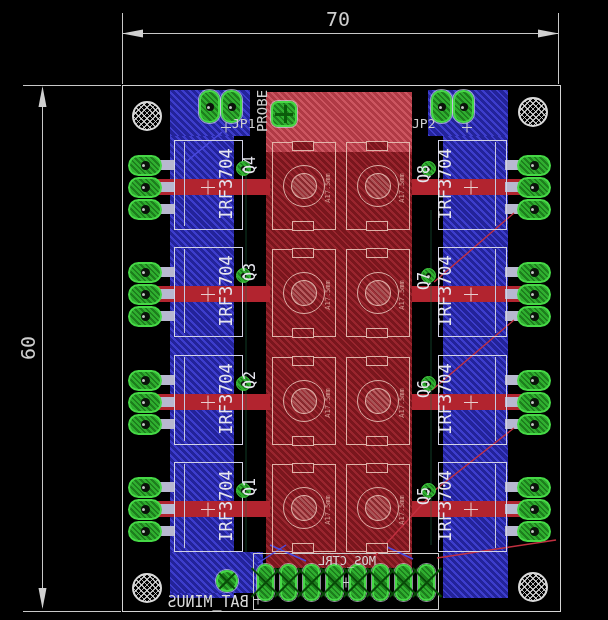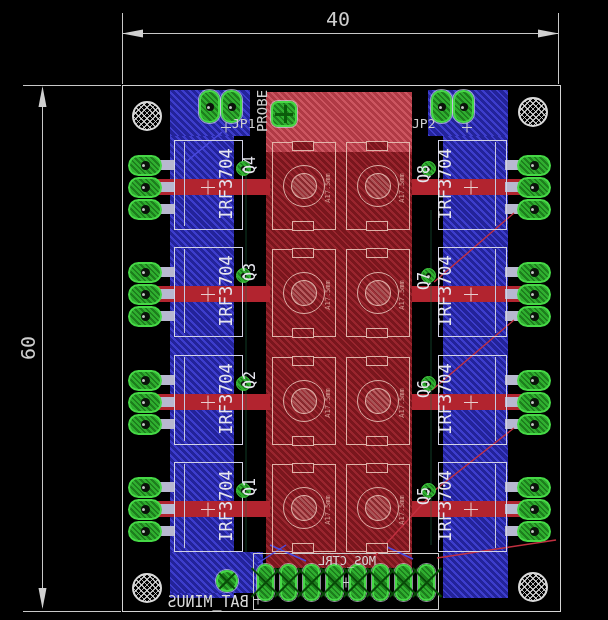--- a/index.html
+++ b/index.html
@@ -94,21 +94,21 @@
       <line x1="383" y1="545" x2="413" y2="559"></line>
       <line x1="286" y1="545" x2="258" y2="563"></line>
       <line x1="222" y1="132" x2="186" y2="162"></line>
     </g>
     <g stroke="#1e6e46" stroke-width="1" opacity="0.55">
       <line x1="246" y1="175" x2="246" y2="552"></line>
       <line x1="431" y1="210" x2="431" y2="545"></line>
     </g>
   </svg>
 
-  <div class="abs txt ctext" style="left:338px;top:19px;font-size:20px;">40</div>
+  <div class="abs txt ctext" style="left:338px;top:19px;font-size:20px;">70</div>
   <div class="abs txt vtext" style="left:28px;top:348px;font-size:20px;">60</div>
 
   <div class="abs txt" style="left:232px;top:117px;font-size:13px;">JP1</div>
   <div class="abs txt" style="left:412px;top:117px;font-size:13px;">JP2</div>
   <div class="abs txt vtext" style="left:262px;top:111px;font-size:14px;">PROBE</div>
 
   <div class="abs txt mtext" style="left:208px;top:602px;font-size:15px;color:#dadada;">BAT_MINUS</div>
   <div class="abs txt mtext" style="left:347px;top:561px;font-size:12px;color:#d8d8d8;">MOS_CTRL</div>
 
 <div class="abs t-outline" style="left: 174px; top: 140px; width: 67px; height: 88px;"></div>

